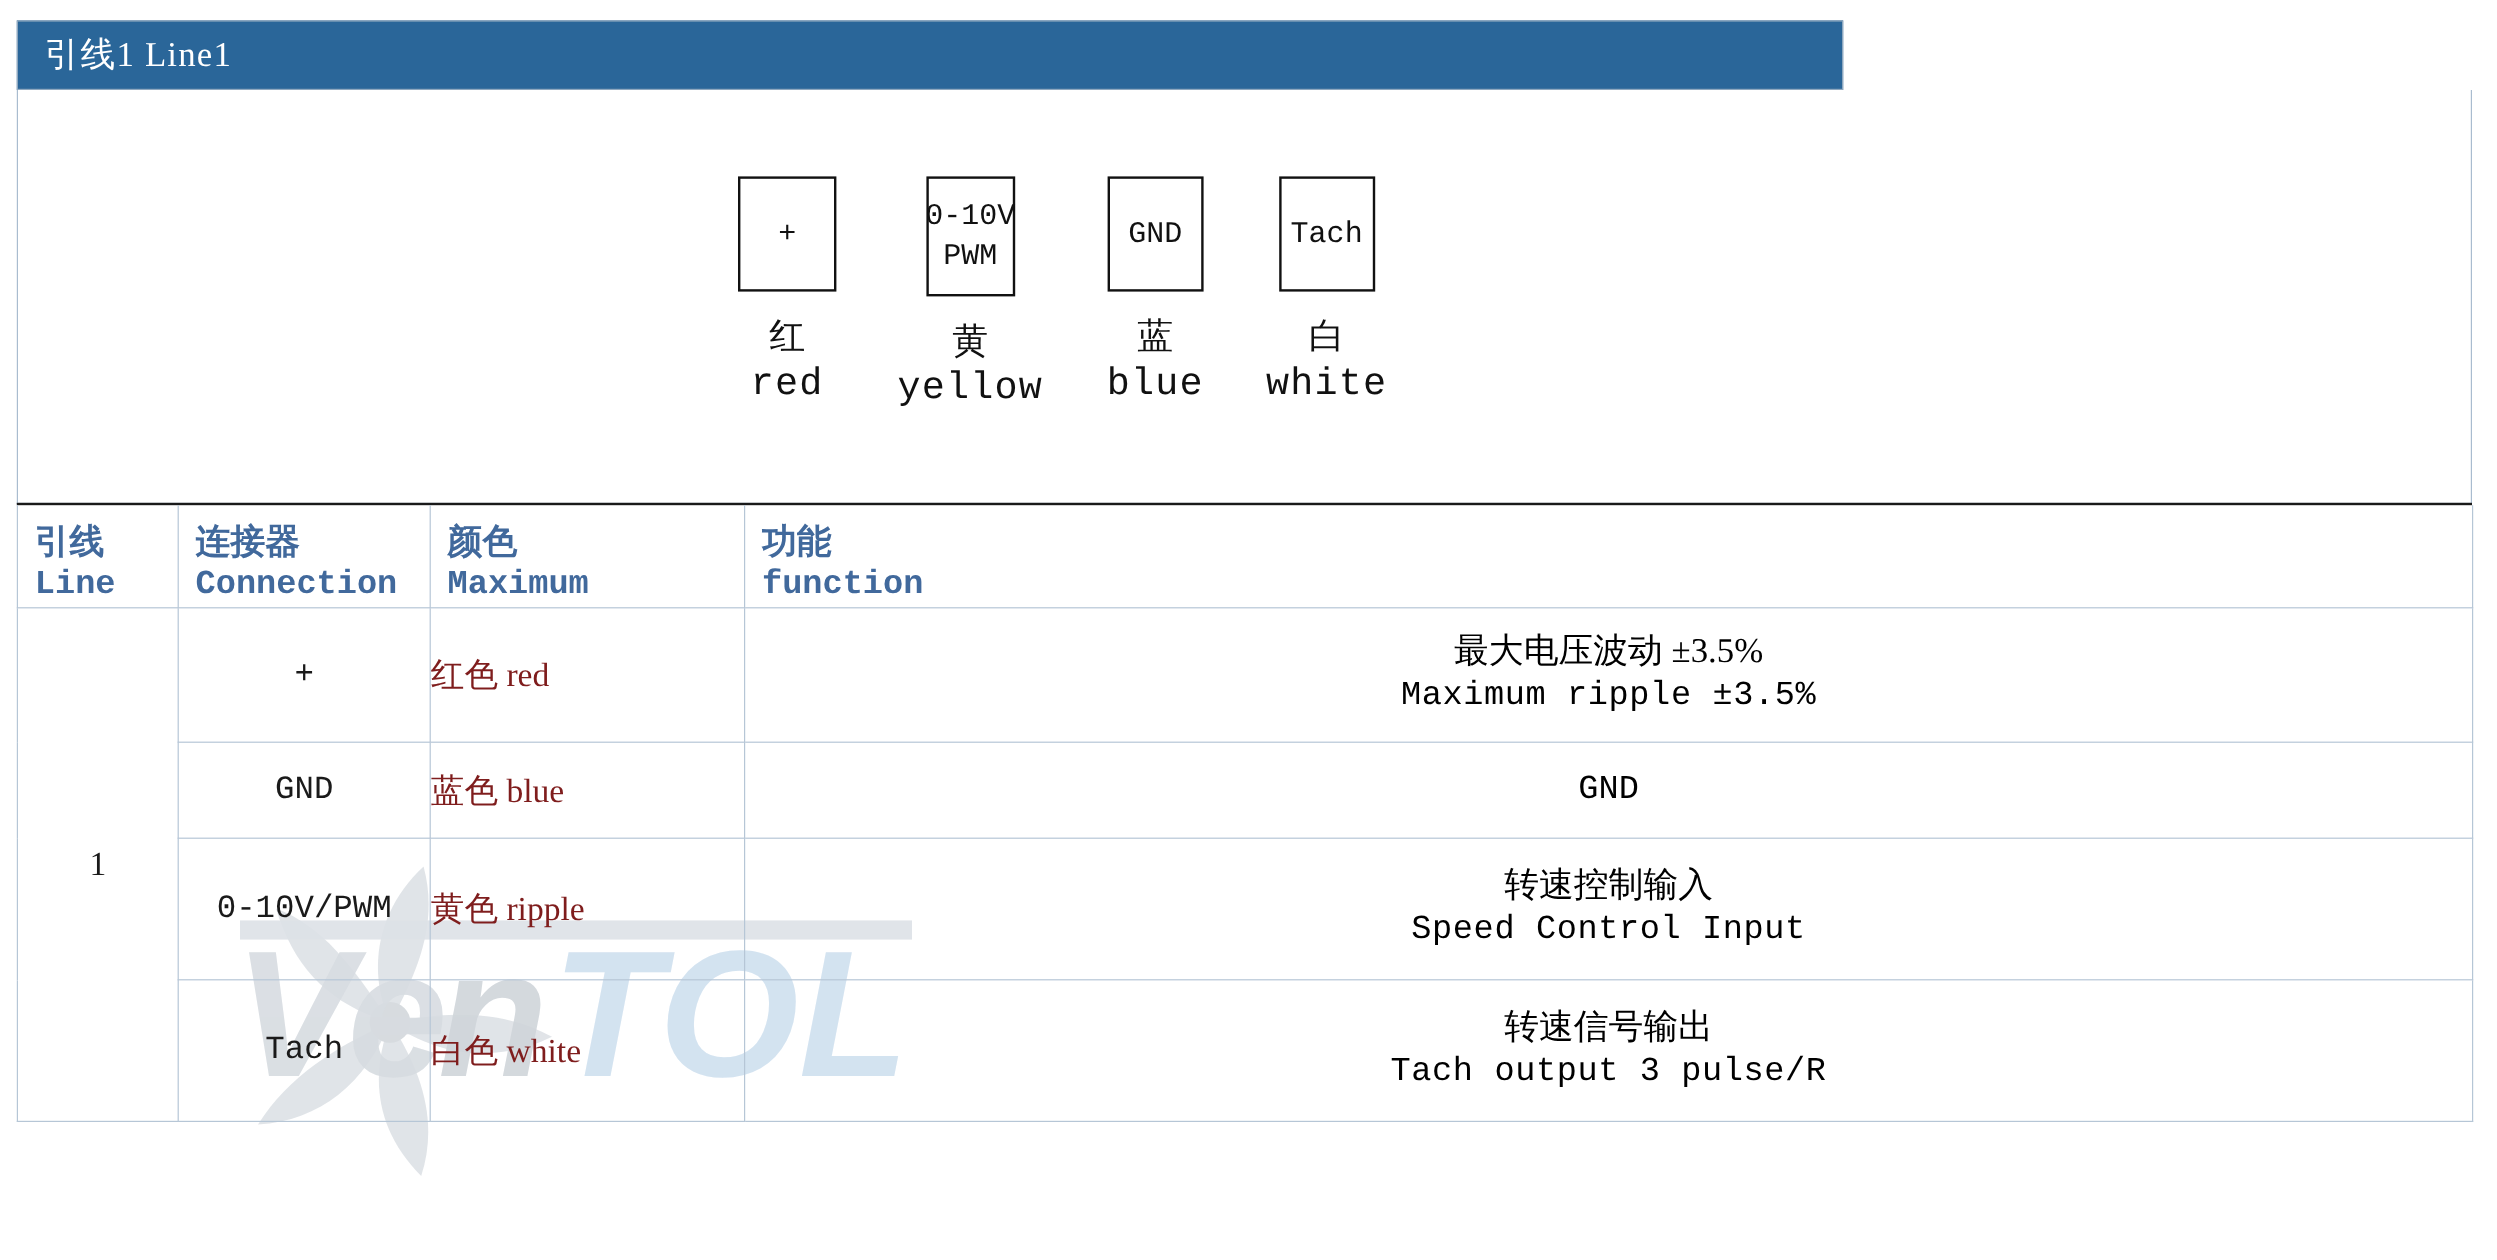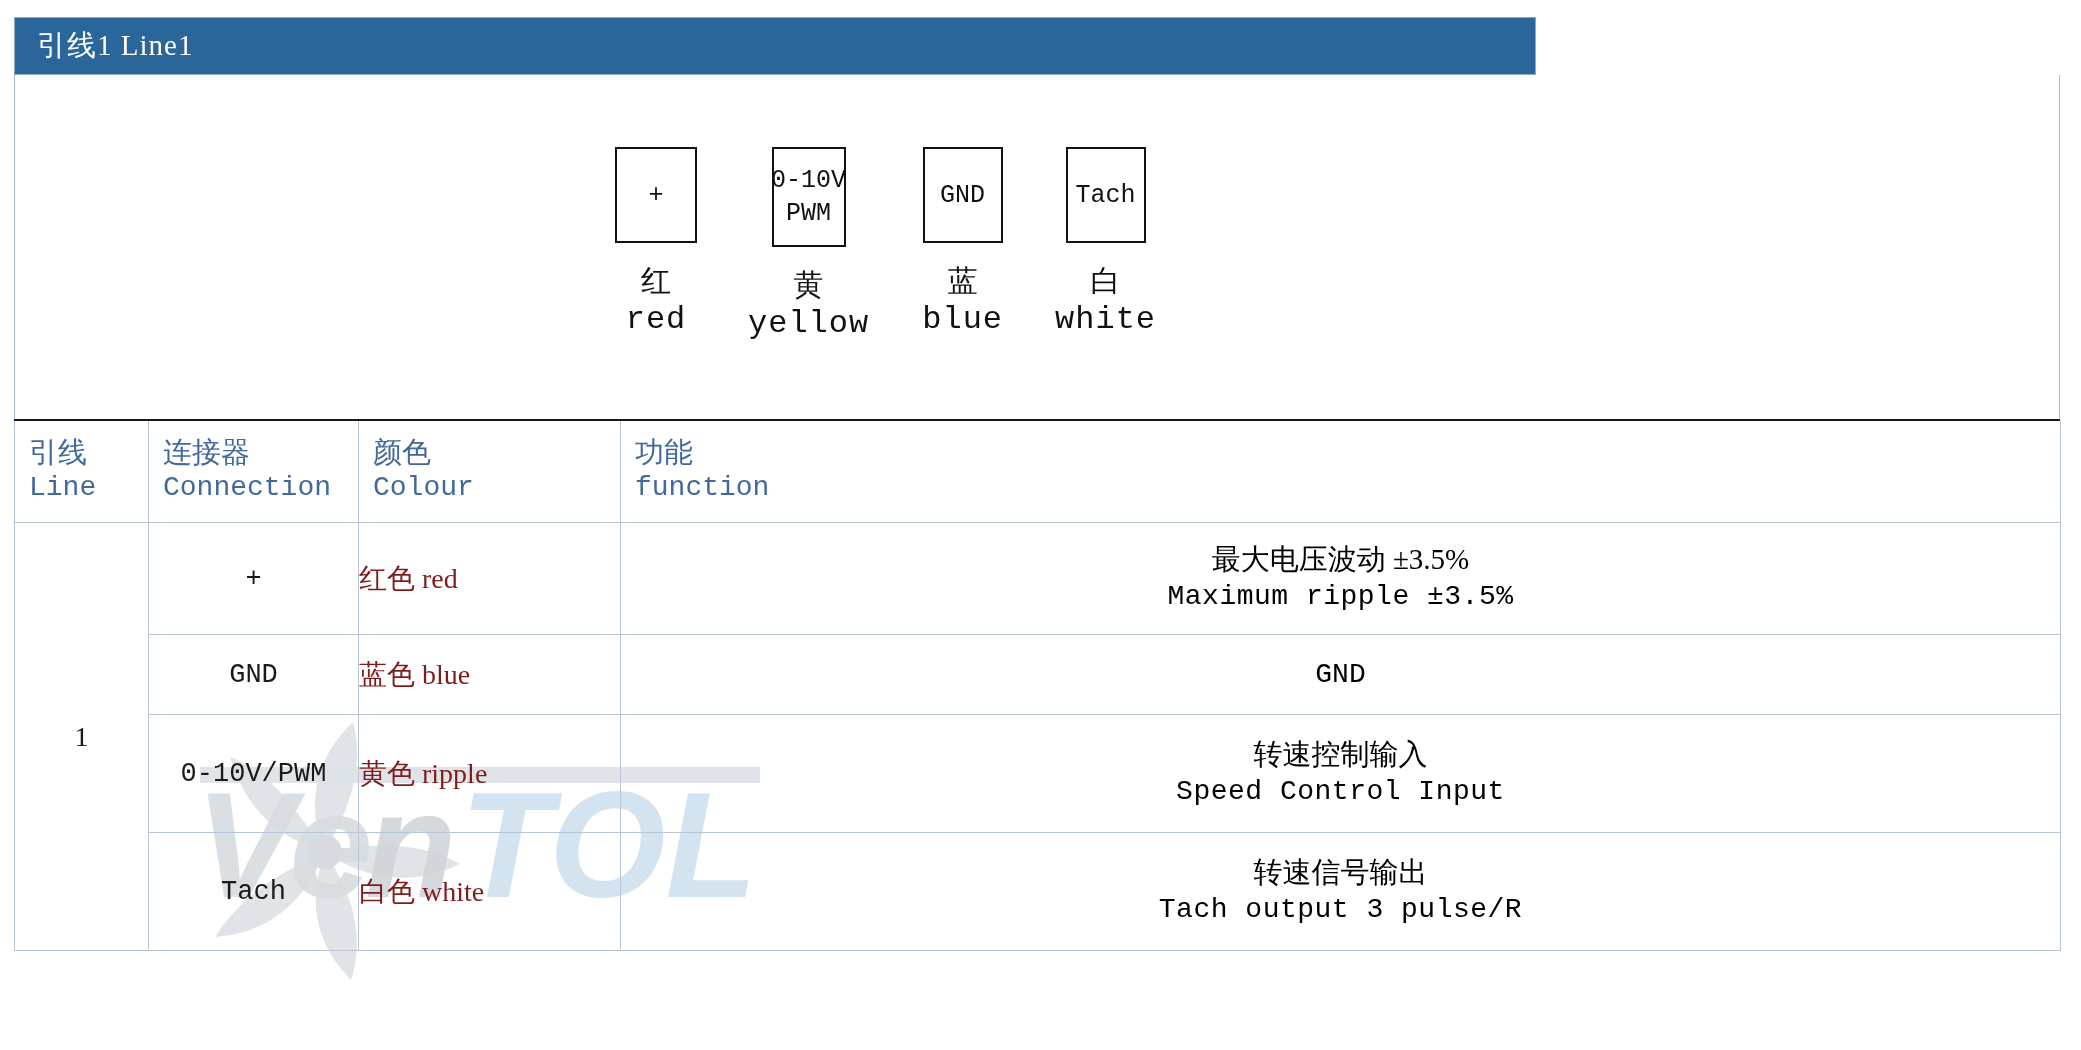--- a/index.html
+++ b/index.html
@@ -152,23 +152,23 @@
   .spec-table th, .spec-table td {
     border: 1px solid #b6c6d6;
     padding: 0;
     vertical-align: middle;
     background: transparent;
   }
   .spec-table thead th {
     border-top: none;
     border-bottom: 1px solid #b6c6d6;
     text-align: left;
-    padding: 14px 0 16px 14px;
+    padding: 14px 0 0 14px;
     color: #41699c;
-    font-weight: normal;
+    font-weight: bold;
   }
   .hdr-cn {
     display: block;
     font-size: 29px;
     font-family: "Liberation Serif", "DejaVu Serif", serif;
     line-height: 1.22;
   }
   .hdr-en {
     display: block;
     font-size: 28px;
@@ -318,21 +318,21 @@
         <th>
           <span class="hdr-cn">引线</span>
           <span class="hdr-en">Line</span>
         </th>
         <th>
           <span class="hdr-cn">连接器</span>
           <span class="hdr-en">Connection</span>
         </th>
         <th>
           <span class="hdr-cn">颜色</span>
-          <span class="hdr-en">Colour</span>
+          <span class="hdr-en">Maximum</span>
         </th>
         <th>
           <span class="hdr-cn">功能</span>
           <span class="hdr-en">function</span>
         </th>
       </tr>
     </thead>
     <tbody>
       <tr class="row-1">
         <td class="cell-line" rowspan="4">1</td>

